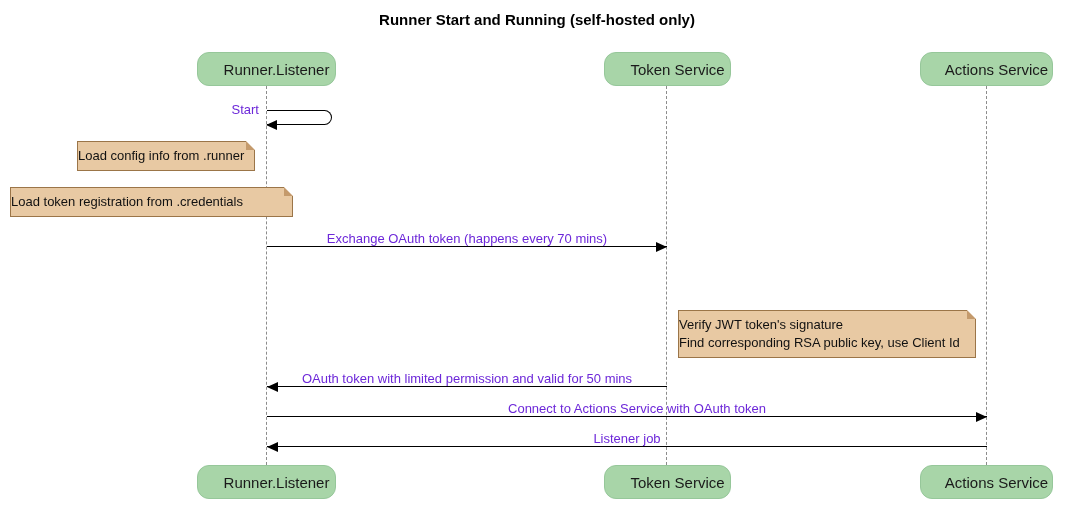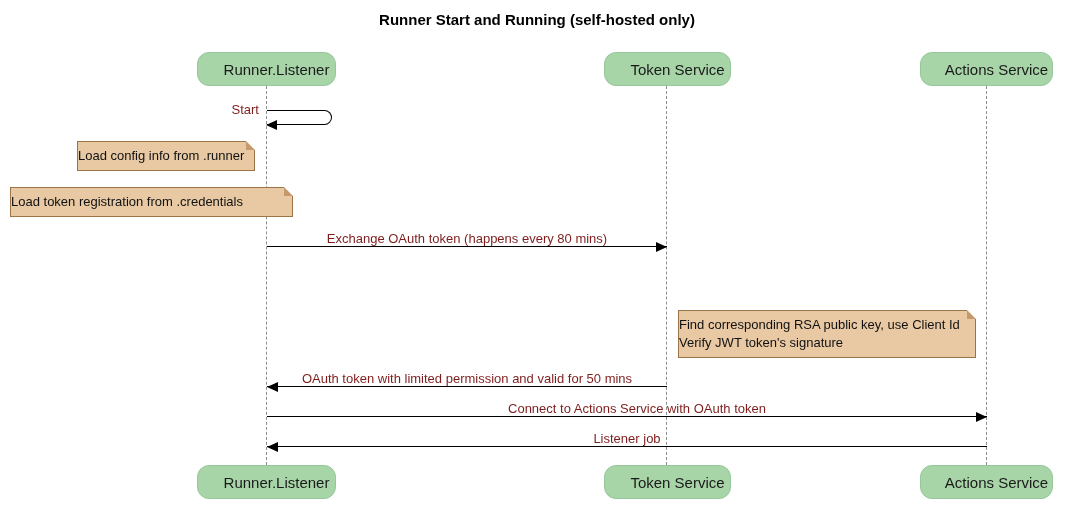--- a/index.html
+++ b/index.html
@@ -24,21 +24,21 @@
     background:var(--participant-fill,#A8D5A8);
     border:1px solid var(--participant-border,#96C79A);
     border-radius:12px;
     display:flex;align-items:center;justify-content:center;
     font-size:15px;color:#1a1a1a;
     box-sizing:border-box;
     padding-left:20px;
   }
   .msg-label{
     position:absolute;height:14px;line-height:14px;
-    font-size:13px;color:#7f1d1d;text-align:center;
+    font-size:13px;color:#6d28d9;text-align:center;
   }
   .msg-line{
     position:absolute;height:0;
     border-top:1px solid var(--arrow,#000);
   }
   .arrow-head{
     position:absolute;width:0;height:0;
     border-top:5px solid transparent;
     border-bottom:5px solid transparent;
   }
@@ -93,28 +93,28 @@
   <div class="arrow-head left" style="left:266px;top:120px;"></div>
 
   <div class="note" style="left:77px;top:141px;width:178px;height:30px;">
     <div>Load config info from .runner</div>
   </div>
 
   <div class="note" style="left:10px;top:187px;width:283px;height:30px;">
     <div>Load token registration from .credentials</div>
   </div>
 
-  <div class="msg-label" style="left:267px;top:232px;width:400px;">Exchange OAuth token (happens every 80 mins)</div>
+  <div class="msg-label" style="left:267px;top:232px;width:400px;">Exchange OAuth token (happens every 70 mins)</div>
   <div class="msg-line" style="left:267px;top:246px;width:400px;"></div>
   <div class="arrow-head right" style="left:656px;top:242px;"></div>
 
 
   <div class="note" style="left:678px;top:310px;width:298px;height:48px;">
+    <div>Verify JWT token's signature</div>
     <div>Find corresponding RSA public key, use Client Id</div>
-    <div>Verify JWT token's signature</div>
   </div>
 
   <div class="msg-label" style="left:267px;top:372px;width:400px;">OAuth token with limited permission and valid for 50 mins</div>
   <div class="msg-line" style="left:267px;top:386px;width:400px;"></div>
   <div class="arrow-head left" style="left:267px;top:382px;"></div>
 
   <div class="msg-label" style="left:277px;top:402px;width:720px;">Connect to Actions Service with OAuth token</div>
   <div class="msg-line" style="left:267px;top:416px;width:720px;"></div>
   <div class="arrow-head right" style="left:976px;top:412px;"></div>
 

